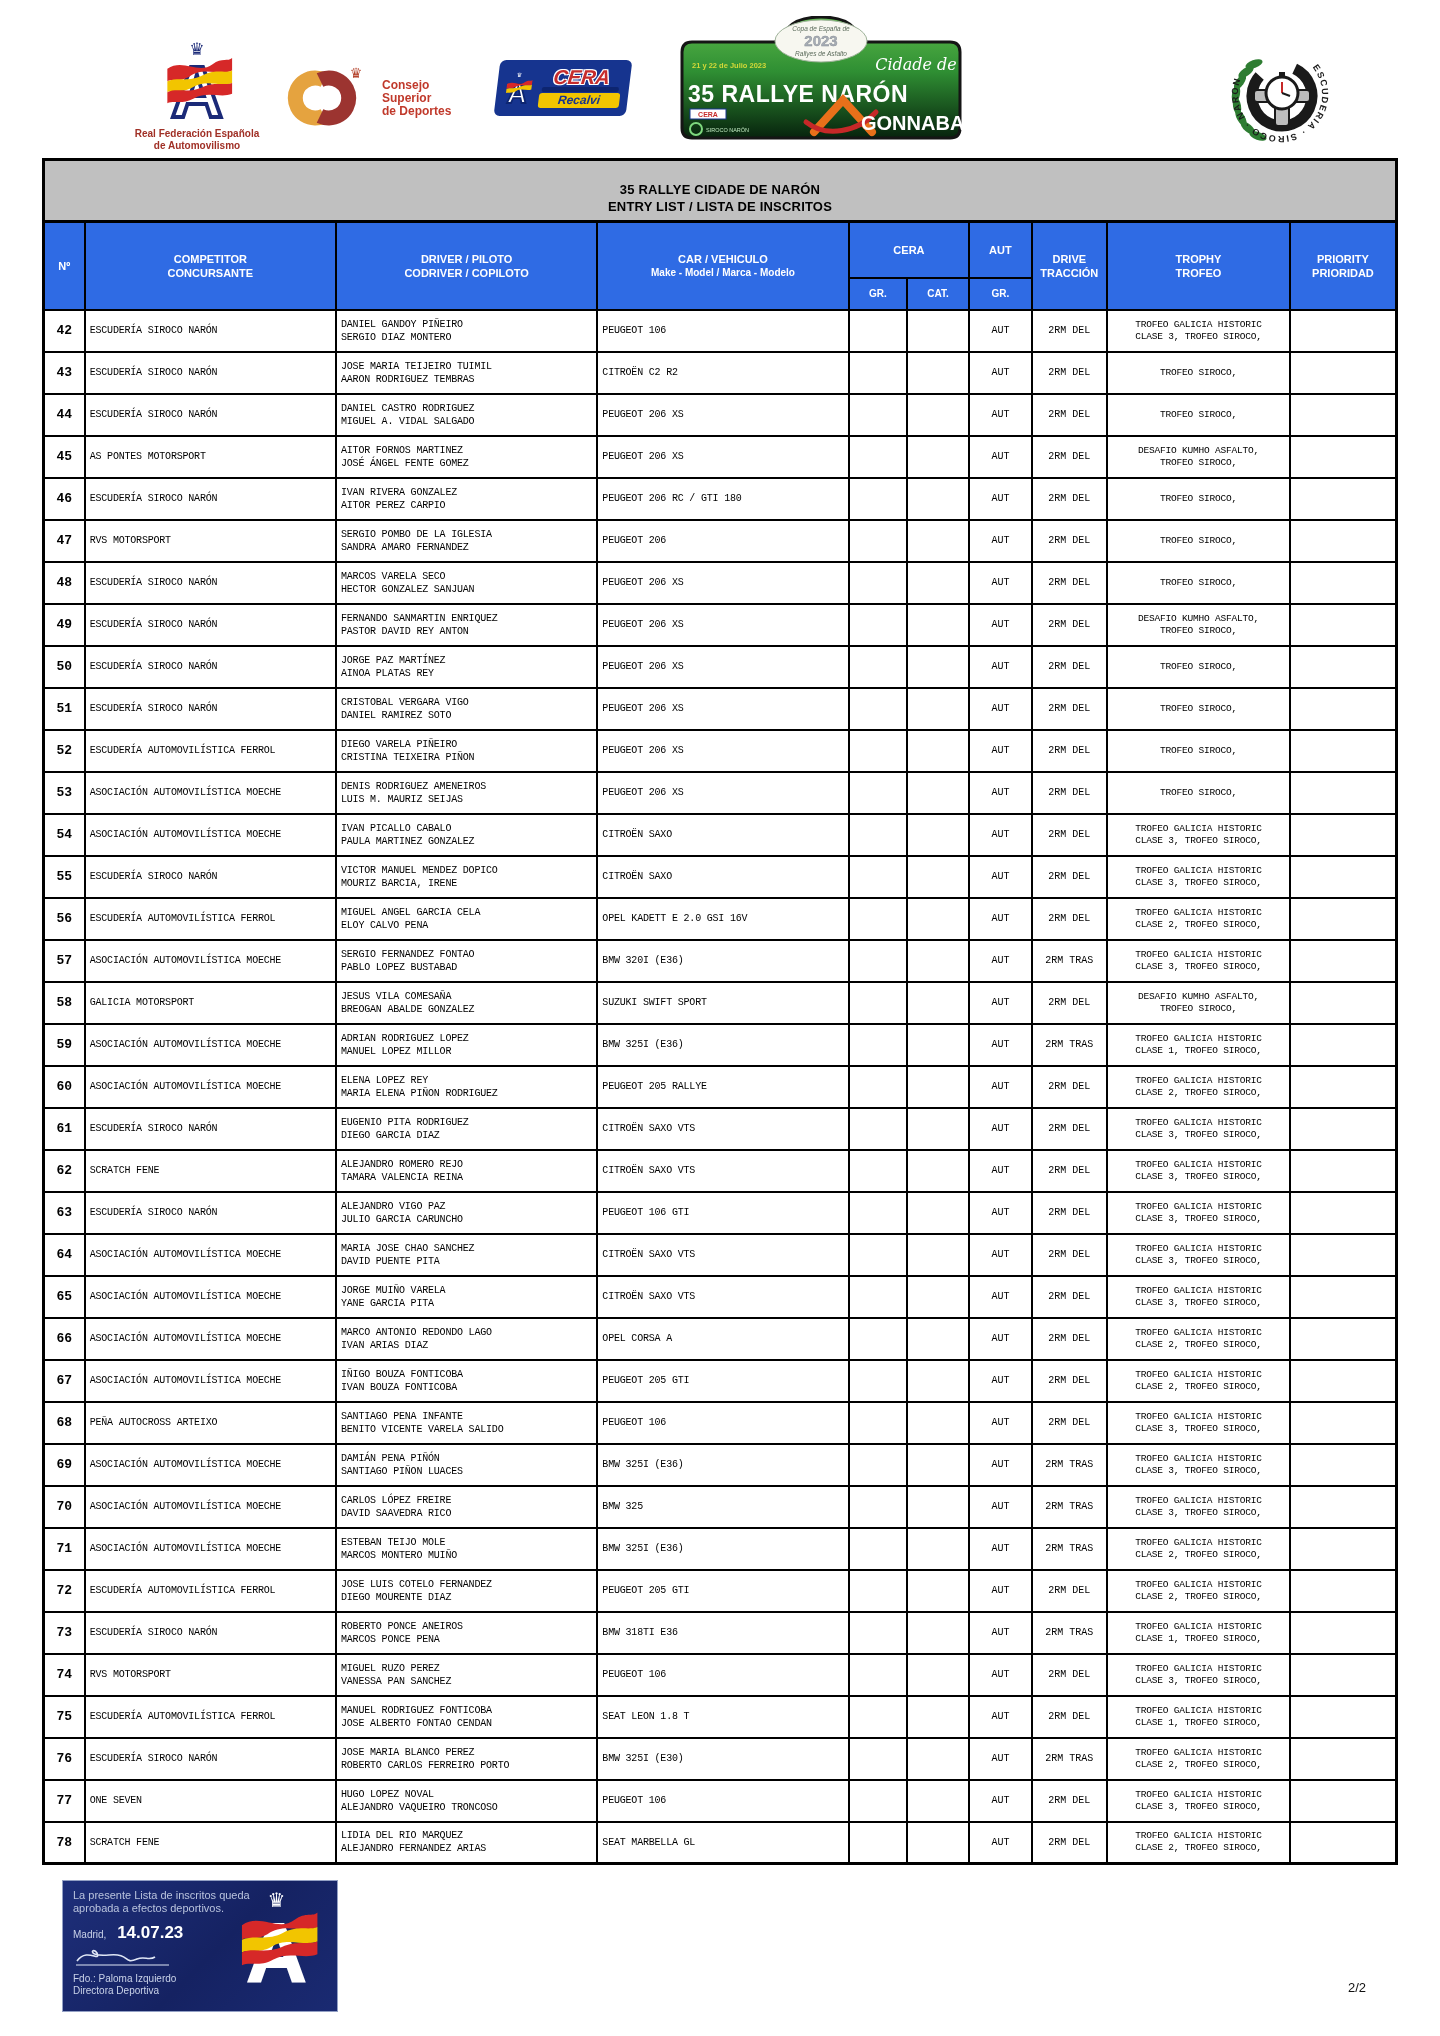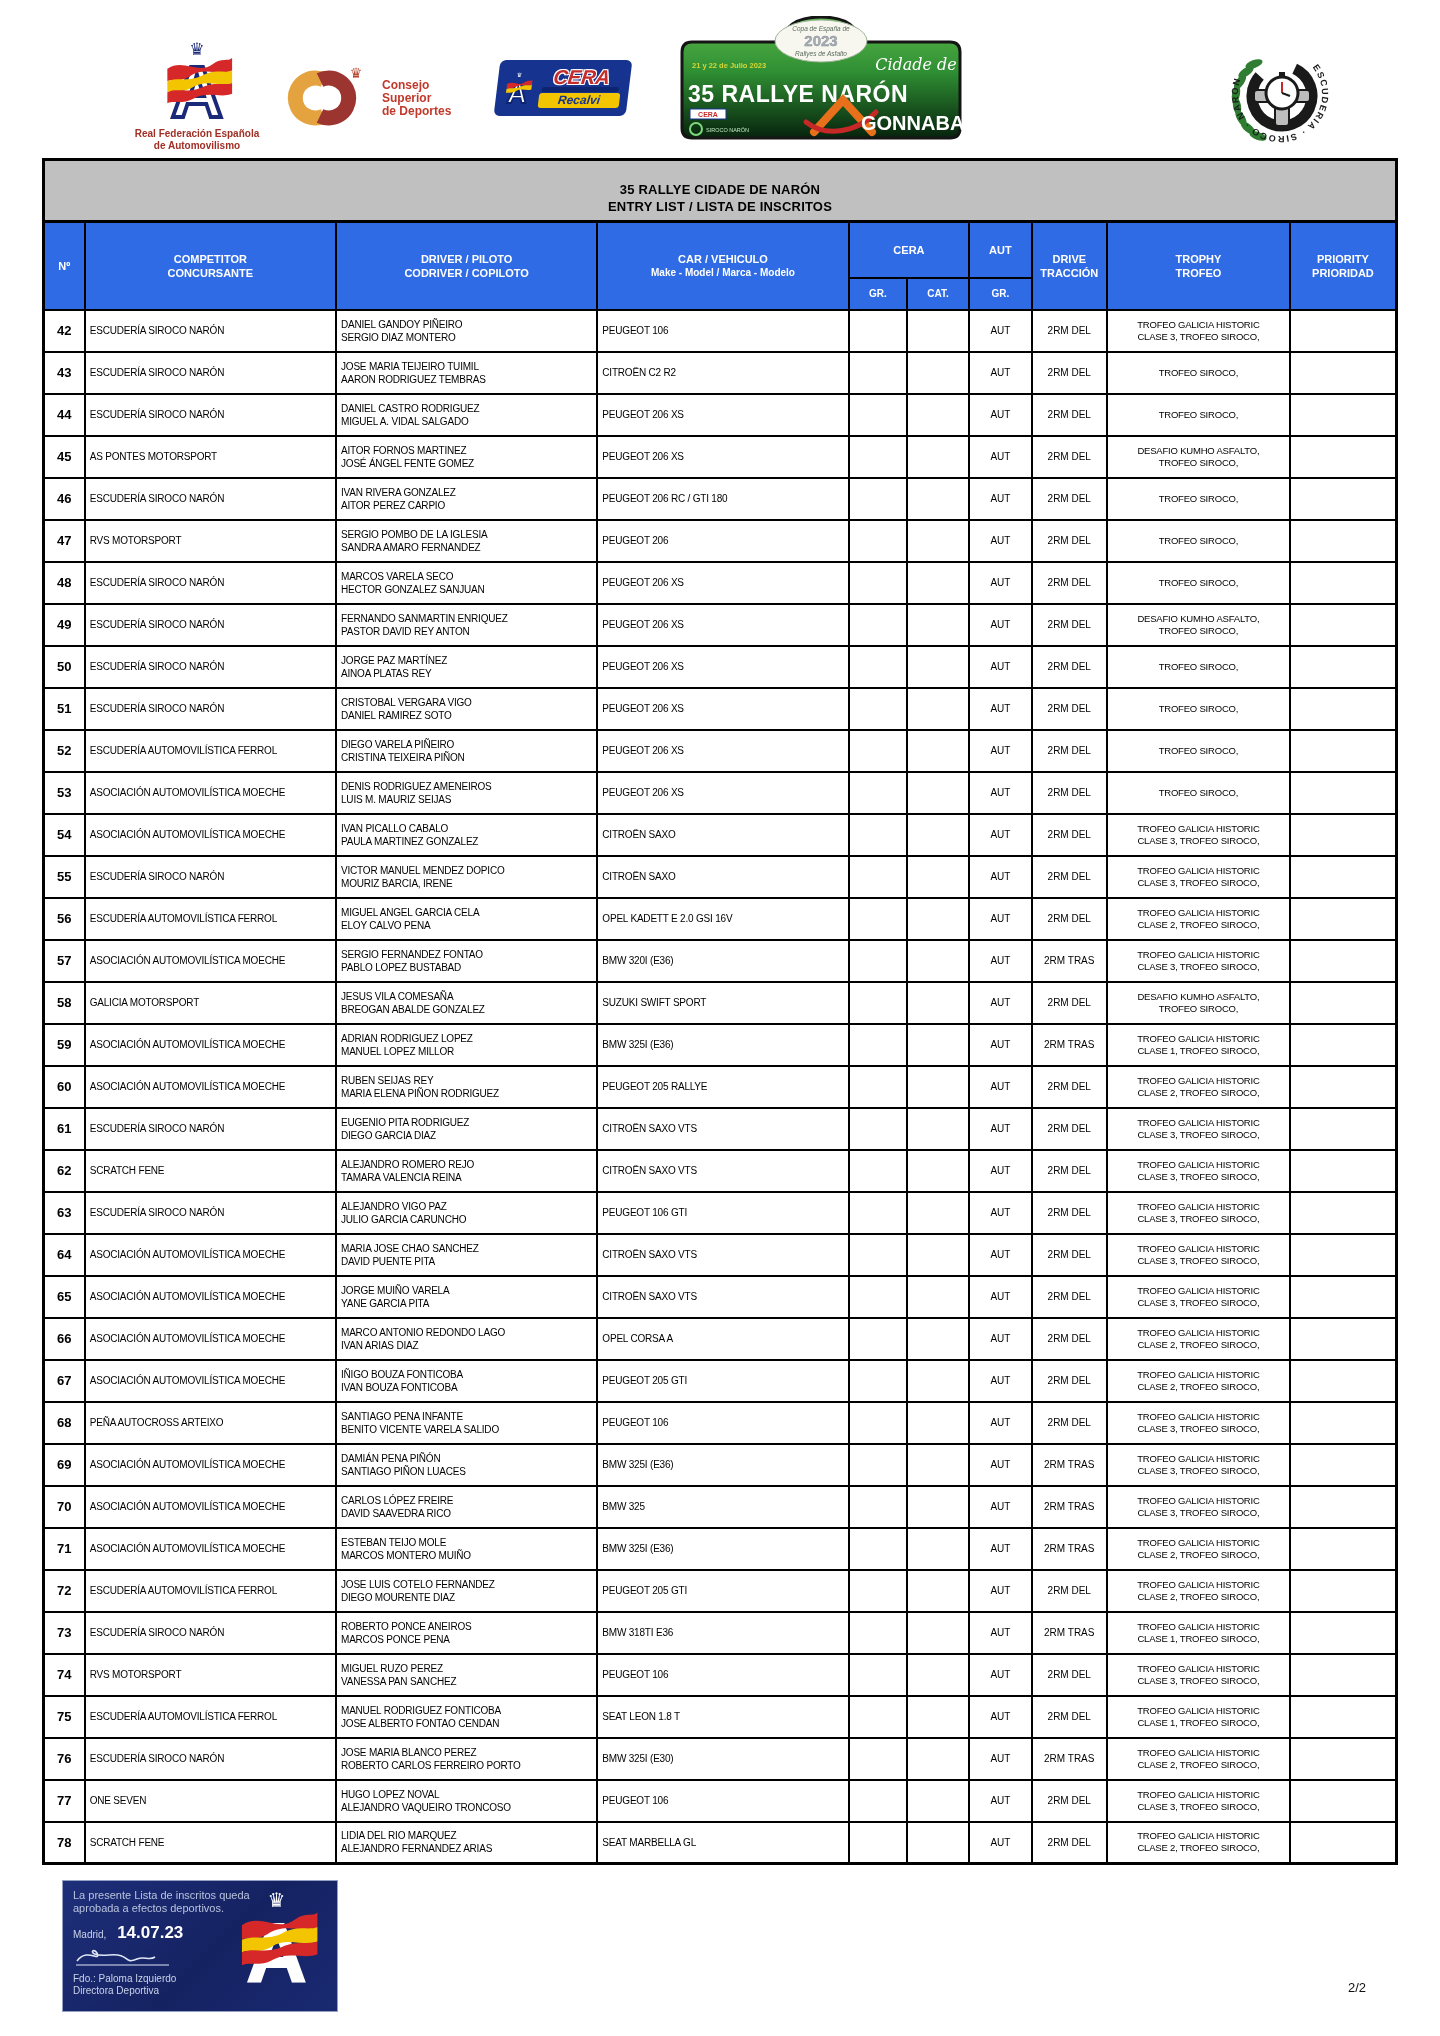--- a/index.html
+++ b/index.html
@@ -27,21 +27,21 @@
   .sheet{position:absolute;left:42px;top:158px;width:1356px;}
   .title-block{border:3px solid #000;border-bottom:none;background:#c0c0c0;
       text-align:center;padding:20px 0 5px 0;}
   .title-block div{font-size:13px;font-weight:bold;color:#000;line-height:17px;letter-spacing:0.2px;}
   table.entry{border-collapse:collapse;width:1356px;table-layout:fixed;}
   table.entry th,table.entry td{border:2px solid #000;padding:0 4px;overflow:hidden;}
   table.entry{border:3px solid #000;}
   thead th{background:#2f6be4;color:#fff;font-size:11px;font-weight:bold;line-height:14px;}
   thead .sub{font-size:10px;}
   thead .mk{font-size:10px;}
-  tbody tr{height:42px;}
+  tbody tr{height:42px;font-family:Liberation Mono, monospace;}
   td.c-num{font-size:13px;font-weight:bold;text-align:center;}
   td.c-comp,td.c-car{font-size:10px;text-align:left;letter-spacing:-0.2px;}
   td.c-driver{font-size:10px;text-align:left;letter-spacing:-0.2px;line-height:13px;}
   td.c-sm{font-size:10px;text-align:center;}
   td.c-trophy{font-size:9.5px;text-align:center;white-space:pre-line;line-height:12px;letter-spacing:-0.2px;}
   td.c-prio{}
 
   
   .approval{position:absolute;left:62px;top:1880px;width:276px;height:132px;
       background:linear-gradient(135deg,#1e2f7a 0%,#152262 55%,#1a2a72 100%);
@@ -502,21 +502,21 @@
       <td class="c-sm">2RM TRAS</td>
       <td class="c-trophy">TROFEO GALICIA HISTORIC
 CLASE 1, TROFEO SIROCO,</td>
       <td class="c-prio"></td>
     </tr>
 
     <tr>
       <td class="c-num">60</td>
       <td class="c-comp">ASOCIACIÓN AUTOMOVILÍSTICA MOECHE</td>
       <td class="c-driver">
-        <div>RUBEN SEIJAS REY</div>
+        <div>ELENA LOPEZ REY</div>
         <div>MARIA ELENA PIÑON RODRIGUEZ</div>
       </td>
       <td class="c-car">PEUGEOT 205 RALLYE</td>
       <td class="c-sm"></td>
       <td class="c-sm"></td>
       <td class="c-sm">AUT</td>
       <td class="c-sm">2RM DEL</td>
       <td class="c-trophy">TROFEO GALICIA HISTORIC
 CLASE 2, TROFEO SIROCO,</td>
       <td class="c-prio"></td>

